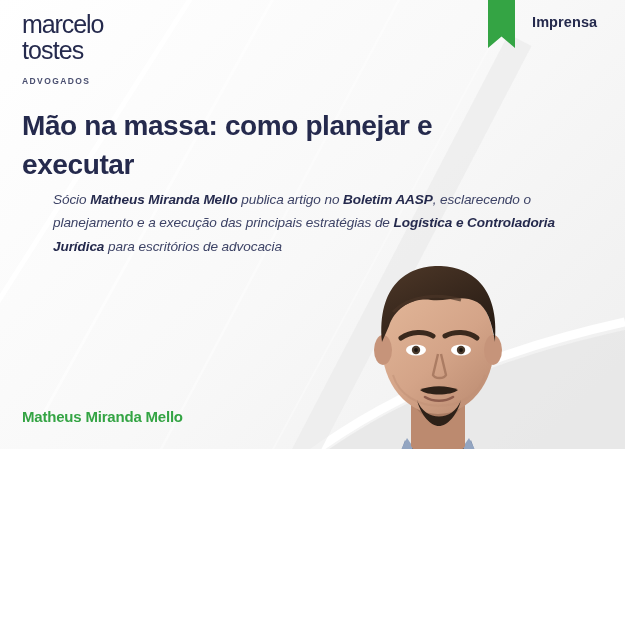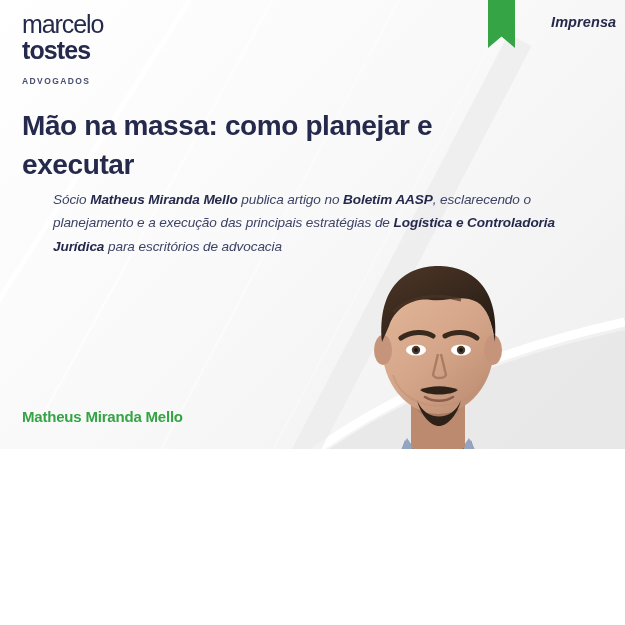--- a/index.html
+++ b/index.html
@@ -29,21 +29,21 @@
   #logo .l1 {
     display:block;
     font-size:25px;
     font-weight:400;
     letter-spacing:-1.1px;
     color:#252a4d;
   }
   #logo .l2 {
     display:block;
     font-size:25px;
-    font-weight:700;
+    font-weight:400;
     letter-spacing:-0.9px;
     margin-top:1px;
     color:#252a4d;
   }
   #logo .l3 {
     display:block;
     font-size:8.5px;
     font-weight:700;
     letter-spacing:1.4px;
     margin-top:14px;
@@ -51,23 +51,22 @@
   }
 
   
   #ribbon {
     position:absolute; left:488px; top:0;
     width:27px; height:48px;
     background:#34a444;
     clip-path: polygon(0 0, 100% 0, 100% 100%, 50% 76%, 0 100%);
   }
   #ribbon-label {
-    position:absolute; left:551px; top:14px;
+    position:absolute; left:532px; top:14px;
     font-size:14.5px;
-    font-style:italic;
     font-weight:600;
     color:#252a4d;
     letter-spacing:0.1px;
   }
 
   
   #headline {
     position:absolute; left:22px; top:107px;
     width:500px;
     font-size:28px;

